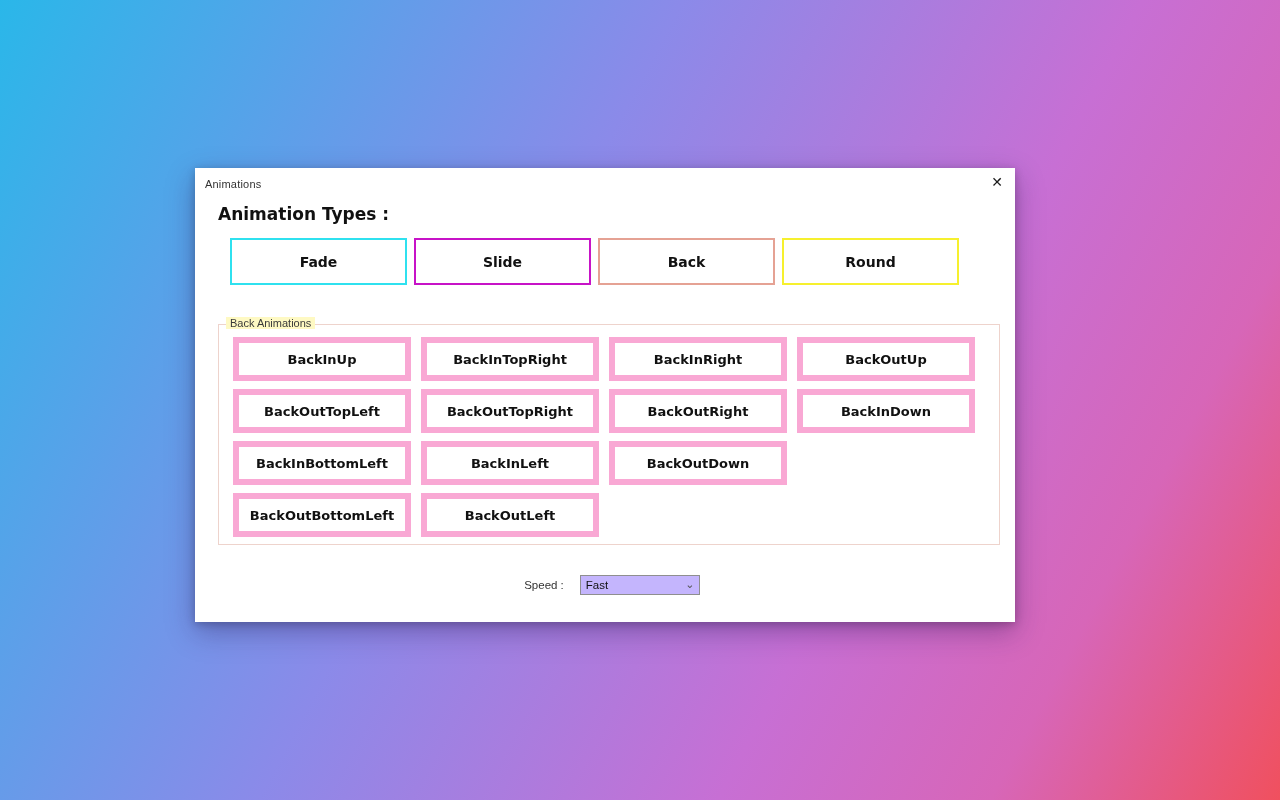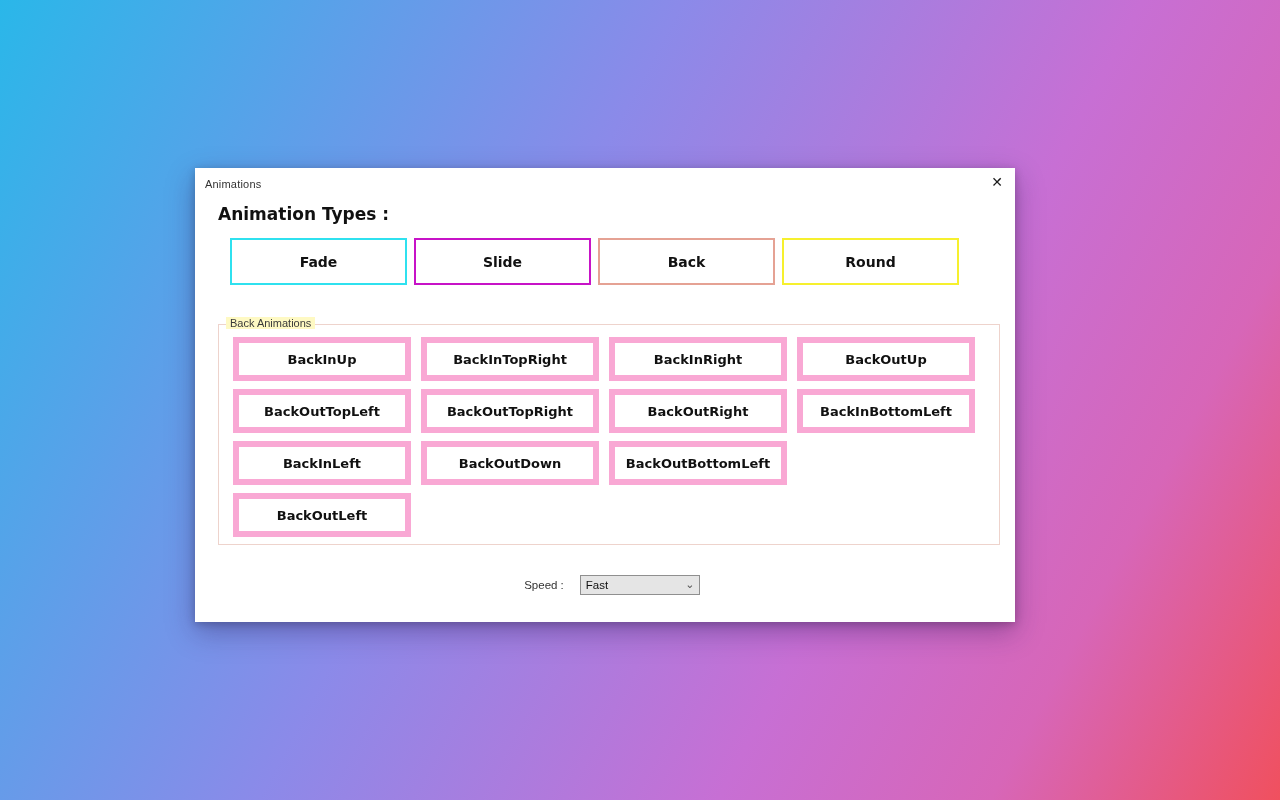--- a/index.html
+++ b/index.html
@@ -68,21 +68,21 @@
   .anim-grid > :nth-child(13){grid-area:4/2;}
   .anim-grid > :nth-child(14){grid-area:4/3;}
   .speed-row {
     position:absolute; left:0; top:407px; width:100%;
     display:flex; justify-content:center; align-items:center; gap:16px;
     padding-left:14px;
   }
   .speed-label { font-size:11.5px; color:#333; }
   .combo {
     width:120px; height:20px;
-    background:#e5e5e5; border:1px solid #8f8f8f;
+    background:#c4b5fd; border:1px solid #8f8f8f;
     display:flex; align-items:center; cursor:pointer;
     font-size:11.5px; color:#111;
   }
   .combo-value { padding-left:5px; flex:1; }
   .chev {
     width:18px; text-align:center; color:#555;
     font-size:11px; line-height:20px;
     font-family:"DejaVu Sans", sans-serif;
   }
 </style>
@@ -106,20 +106,21 @@
   <div class="groupbox">
     <span class="group-label">Back Animations</span>
     <div class="anim-grid">
       <button class="grid-btn">BackInUp</button>
       <button class="grid-btn">BackInTopRight</button>
       <button class="grid-btn">BackInRight</button>
       <button class="grid-btn">BackOutUp</button>
       <button class="grid-btn">BackOutTopLeft</button>
       <button class="grid-btn">BackOutTopRight</button>
       <button class="grid-btn">BackOutRight</button>
+      <button class="grid-btn">BackInDown</button>
       <button class="grid-btn">BackInBottomLeft</button>
       <button class="grid-btn">BackInLeft</button>
       <button class="grid-btn">BackOutDown</button>
       <button class="grid-btn">BackOutBottomLeft</button>
       <button class="grid-btn">BackOutLeft</button>
     </div>
   </div>
 
   <div class="speed-row">
     <span class="speed-label">Speed :</span>

